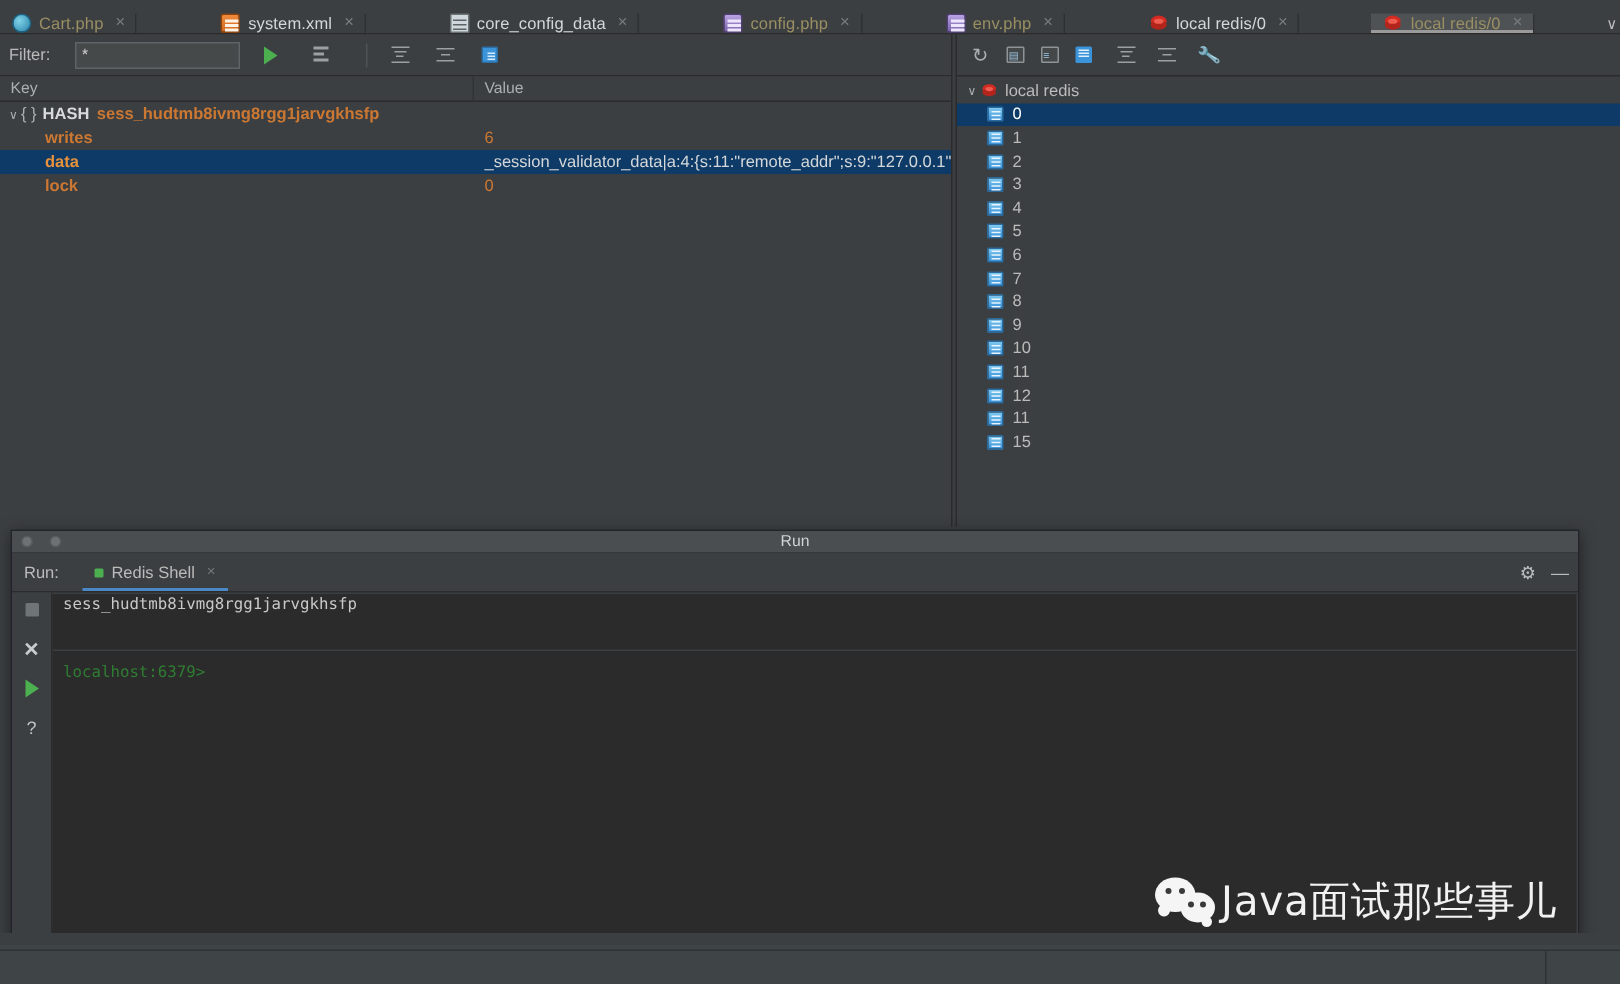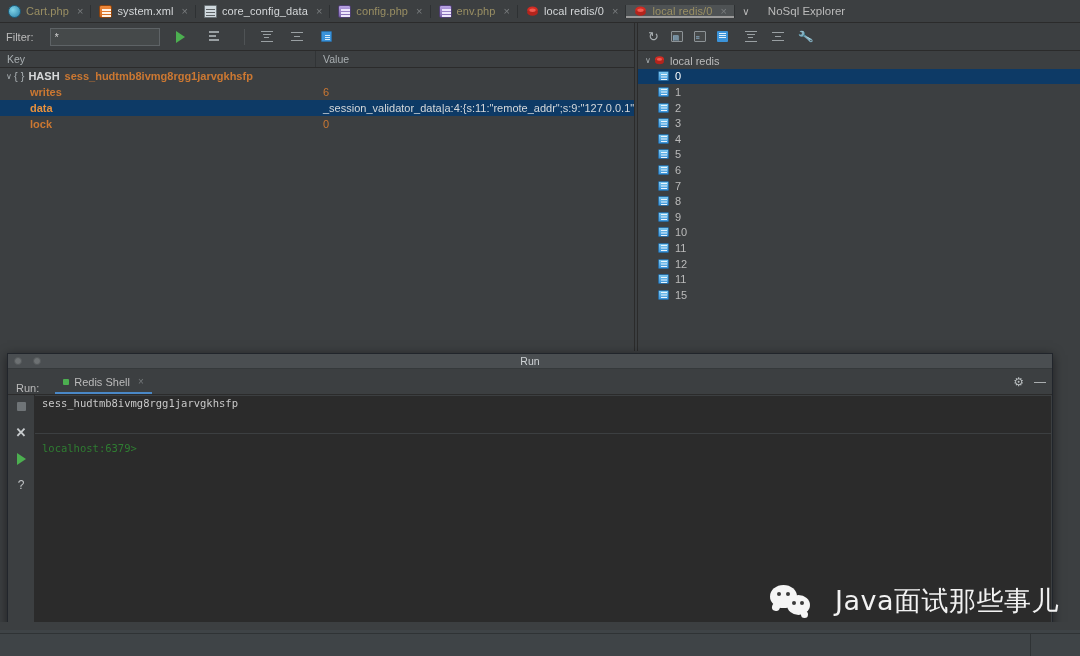--- a/index.html
+++ b/index.html
@@ -10,22 +10,23 @@
     font-size: 11px;
     color: #bbbbbb;
     overflow: hidden;
   }
   #app { position: relative; width: 1080px; height: 656px; background: #3c3f41; }
 
   
   #tabbar {
     position: absolute; left: 0; top: 0; width: 1080px; height: 23px;
     background: #3c3f41;
-    display: flex; align-items: center;
+    display: flex; align-items: flex-end;
     border-bottom: 1px solid #2b2b2b;
+    gap: 48px;
   }
   .tab {
     display: flex; align-items: center; gap: 5px;
     padding: 0 7px 0 8px;
     border-right: 1px solid #2e3133;
     position: relative;
     white-space: nowrap;
     font-size: 11px;
     cursor: default;
   }
@@ -180,21 +181,21 @@
   }
   #runtitle {
     height:15px; background:#4a4e51; display:flex; align-items:center; justify-content:center;
     position:relative; border-bottom:1px solid #35393b;
   }
   #runtitle .ttl { font-size:10.5px; color:#cfd3d6; }
   .mac-btns { position:absolute; left:6px; top:3px; display:flex; gap:11px; }
   .mac-btn { width:8px;height:8px;border-radius:50%;background:#6d7173;border:1px solid #55595b;}
 
   #runtabbar {
-    height:26px; background:#3c3f41; display:flex; align-items:flex-end;
+    height:26px; background:#3c3f41; display:flex; align-items:center;
     position:relative; border-bottom:1px solid #2b2b2b;
   }
   #runtabbar .runlabel { padding-left:8px; padding-right:16px; font-size:11px; color:#bbbbbb;}
   .runtab {
     display:flex;align-items:center;gap:5px;height:100%;padding:0 8px;position:relative;
     font-size:11px;color:#bbbbbb;
   }
   .runtab::after{content:"";position:absolute;left:0;right:0;bottom:0;height:2px;background:#4a88c7;}
   .green-sq{width:6px;height:6px;background:#4caf50;border-radius:1px;}
   .runtab .xc{color:#75797b;font-size:10px;margin-left:3px;}
@@ -220,21 +221,21 @@
   }
   .cline { padding-left:7px; height:15px; line-height:15px; white-space:pre; }
   .prompt { color:#2f7d32; }
   .cmd { color:#d6d6d6; }
   .outline { color:#c8c8c8; }
   .console-sep { height:1px; background:#3c3f41; margin:6px 0; }
 
   
   #watermark {
     position:absolute; left:770px; top:583px;
-    display:flex; align-items:center; gap:21px; z-index:30;
+    display:flex; align-items:center; gap:0; z-index:30;
     pointer-events:none;
   }
   #wm-text { color:#f2f2f2; font-size:27px; font-family:"DejaVu Sans", sans-serif; letter-spacing:0.5px;}
   .wechat-ic { position:relative; width:44px; height:33px; }
   .bub {
     position:absolute; background:#f5f5f5; border-radius:50%;
   }
   .bub1 { width:27px; height:23px; left:0; top:0; }
   .bub2 { width:23px; height:20px; left:17px; top:10px; }
   .bub1::after {

